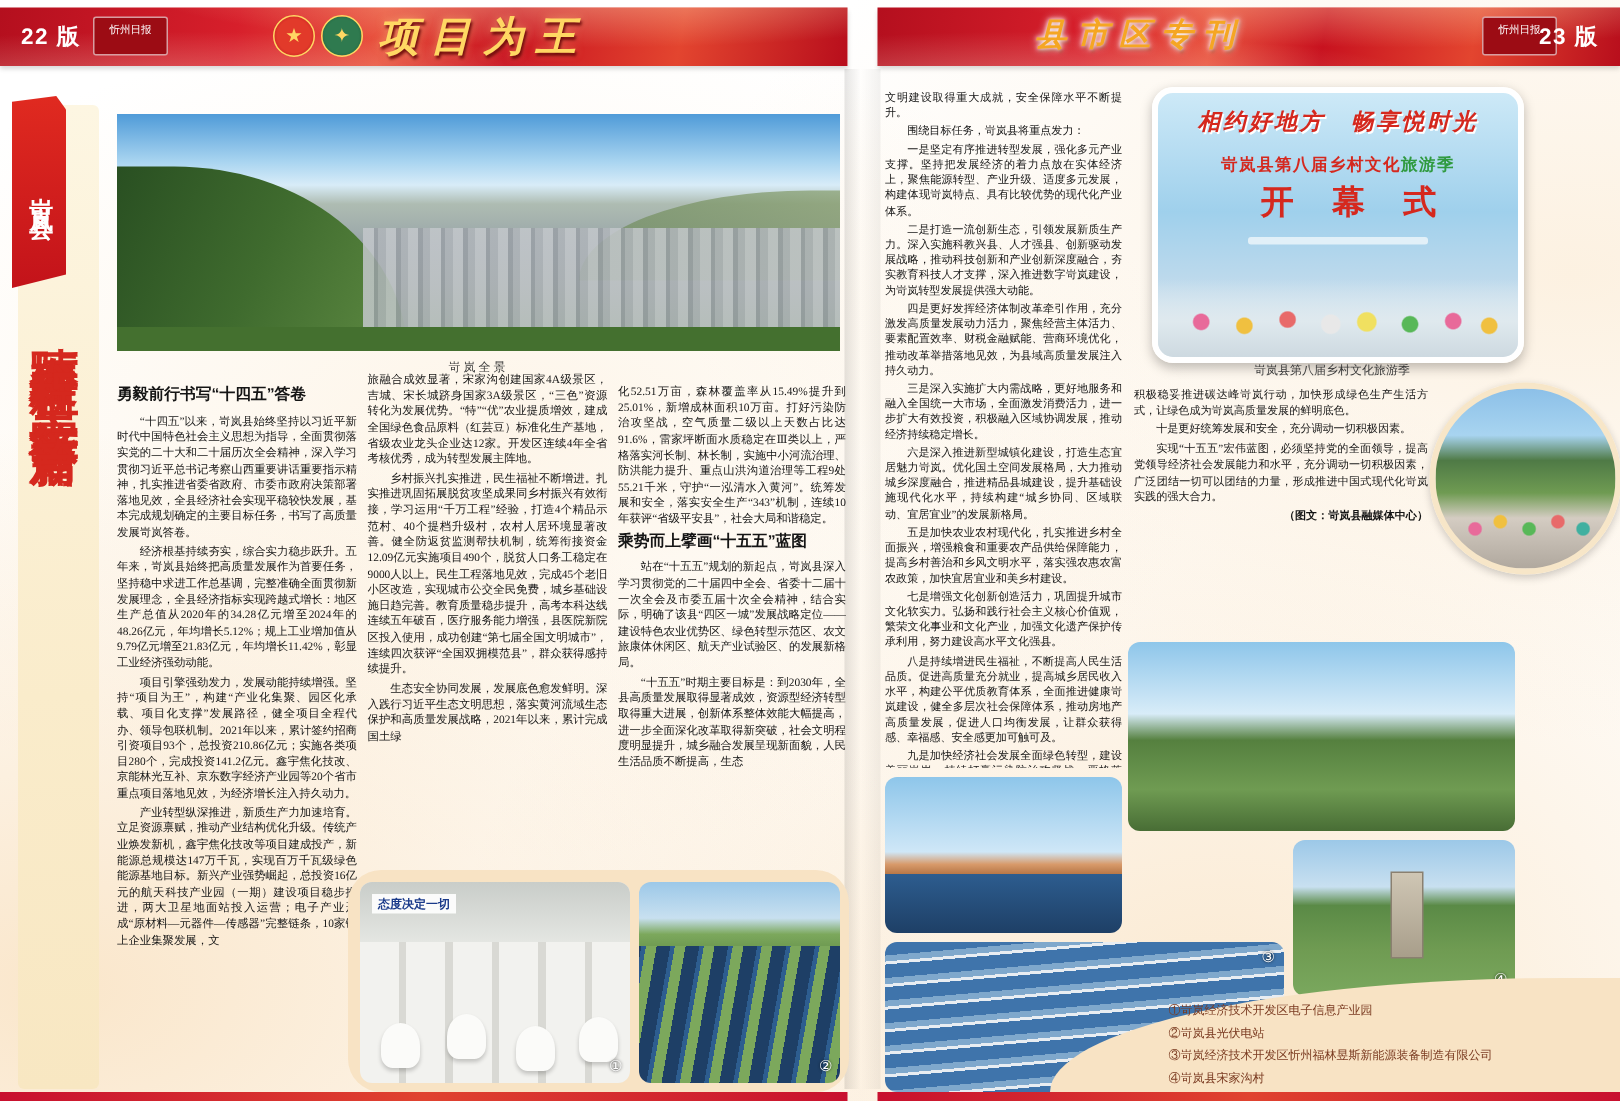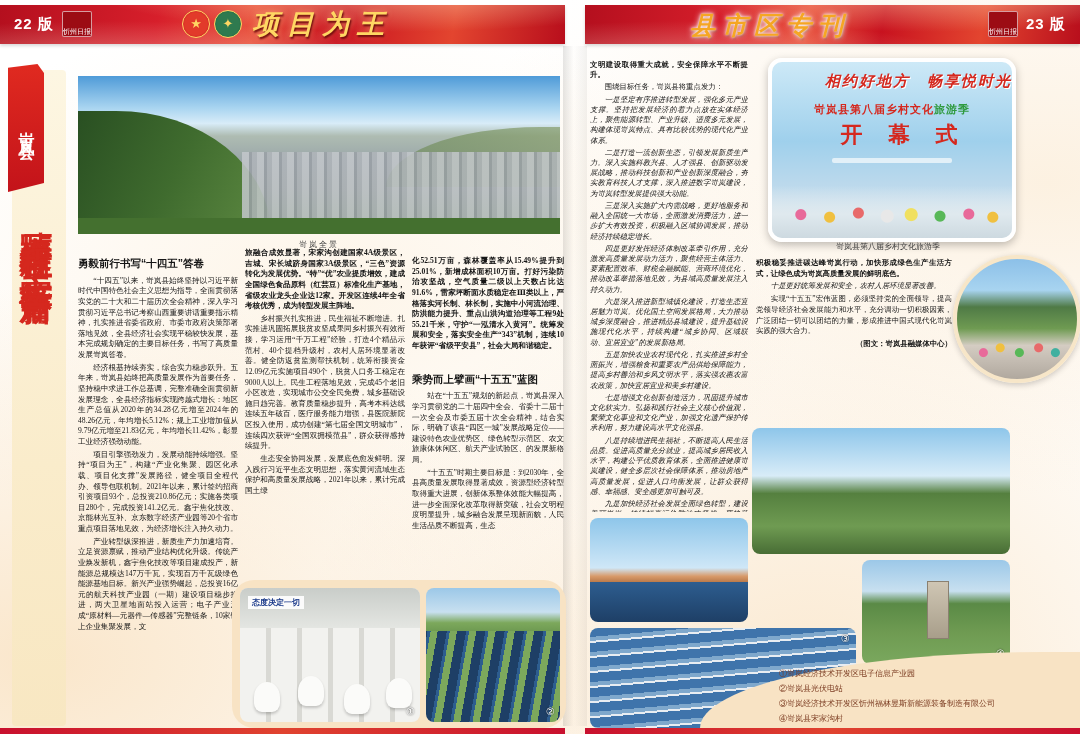--- a/index.html
+++ b/index.html
@@ -7,43 +7,43 @@
         font-family:"Liberation Serif","DejaVu Serif",serif;}
   .abs{position:absolute;}
   
   .band{position:absolute;top:5px;height:39px;background:
         linear-gradient(100deg,#b40f1e 0%,#d71f2b 28%,#e8503c 45%,#c8121f 60%,#e3452f 80%,#b80e1c 100%);
         box-shadow:0 2px 3px rgba(0,0,0,.15);}
   .band:before{content:"";position:absolute;inset:0;background:
         radial-gradient(ellipse at 70% -40%,rgba(255,220,180,.55),transparent 55%),
         radial-gradient(ellipse at 20% 140%,rgba(255,240,220,.35),transparent 50%);}
   .pageno{color:#fff;font-family:"Liberation Sans",sans-serif;font-weight:bold;font-size:15px;letter-spacing:1px;}
-  .mast{width:30px;height:26px;background:#9c0c14;border:1px solid rgba(255,255,255,.6);
-        color:#fff;font-size:7px;line-height:8px;text-align:center;padding-top:16px;box-sizing:border-box;
+  .mast{width:50px;height:26px;background:#9c0c14;border:1px solid rgba(255,255,255,.6);
+        color:#fff;font-size:7px;line-height:8px;text-align:center;padding-top:4px;box-sizing:border-box;
         font-family:"DejaVu Sans",sans-serif;border-radius:2px;}
   .callig1{color:#ffd763;font-weight:bold;font-style:italic;font-size:27px;letter-spacing:8px;
         text-shadow:1px 2px 2px #6e0a0a,0 0 6px rgba(255,230,150,.5);}
-  .callig2{color:#f5a623;font-weight:bold;font-style:italic;font-size:25px;letter-spacing:7px;
+  .callig2{color:#f5a623;font-weight:bold;font-style:italic;font-size:21px;letter-spacing:7px;
         text-shadow:0 0 3px #fff,0 0 6px #fff,1px 2px 2px rgba(120,40,0,.5);}
   .emblem{width:26px;height:26px;border-radius:50%;display:flex;align-items:center;justify-content:center;
         font-size:13px;color:#ffd763;}
   
   .ribbon{background:linear-gradient(180deg,#e02a20,#c3131a);color:#fff;
         clip-path:polygon(0 3%,82% 0,100% 7%,100% 93%,0 100%);
         display:flex;align-items:center;justify-content:center;
         writing-mode:vertical-rl;font-weight:bold;font-size:16px;letter-spacing:6px;
         font-family:"Liberation Sans",sans-serif;}
   .creamstrip{background:linear-gradient(180deg,#fdf6e2,#faeccb 60%,#f8e7c2);border-radius:4px;}
   .vhead{writing-mode:vertical-rl;color:#d5281e;font-weight:bold;font-size:33px;line-height:1.0;
         letter-spacing:3px;font-family:"DejaVu Serif","Liberation Serif",serif;}
   
   .col{position:absolute;overflow:hidden;text-align:justify;color:#151515;font-size:7.6px;line-height:1.40;}
   .bp{margin:0 0 2px;text-indent:2em;}
-  .bp.noind{text-indent:0;font-weight:bold;}
-  .kai{font-style:italic;}
+  .bp.noind{text-indent:0;}
+  .kai{}
   .h1col{font-weight:bold;font-size:10.5px;margin:0 0 5px;text-indent:0;
         font-family:"Liberation Sans",sans-serif;}
   .cap{font-size:8px;color:#3a3a3a;}
   .caplist p{margin:0 13px 4px;color:#7a3a20;font-size:8px;text-indent:0;}
   
   .photo{position:absolute;overflow:hidden;}
   .rnd{border-radius:8px;}
   .badge{position:absolute;color:#fff;font-size:10px;line-height:10px;text-shadow:0 0 2px #000;
         font-family:"DejaVu Sans",sans-serif;}
   .ph-aerial{background:linear-gradient(180deg,#4f9bd8 0%,#a8d4f0 20%,#d8ecf8 30%,#aebcb2 38%,#98a4a8 55%,#8a978e 72%,#55803f 100%);}
@@ -150,21 +150,21 @@
   </div>
 
   <div class="col" style="left:245px;top:248px;width:160px;height:326px;">
     <p class="bp noind">旅融合成效显著，宋家沟创建国家4A级景区，吉城、宋长城跻身国家3A级景区，“三色”资源转化为发展优势。“特”“优”农业提质增效，建成全国绿色食品原料（红芸豆）标准化生产基地，省级农业龙头企业达12家。开发区连续4年全省考核优秀，成为转型发展主阵地。</p>
     <p class="bp">乡村振兴扎实推进，民生福祉不断增进。扎实推进巩固拓展脱贫攻坚成果同乡村振兴有效衔接，学习运用“千万工程”经验，打造4个精品示范村、40个提档升级村，农村人居环境显著改善。健全防返贫监测帮扶机制，统筹衔接资金12.09亿元实施项目490个，脱贫人口务工稳定在9000人以上。民生工程落地见效，完成45个老旧小区改造，实现城市公交全民免费，城乡基础设施日趋完善。教育质量稳步提升，高考本科达线连续五年破百，医疗服务能力增强，县医院新院区投入使用，成功创建“第七届全国文明城市”，连续四次获评“全国双拥模范县”，群众获得感持续提升。</p>
     <p class="bp">生态安全协同发展，发展底色愈发鲜明。深入践行习近平生态文明思想，落实黄河流域生态保护和高质量发展战略，2021年以来，累计完成国土绿</p>
   </div>
 
   <div class="col" style="left:412px;top:256px;width:152px;height:326px;">
     <p class="bp noind">化52.51万亩，森林覆盖率从15.49%提升到25.01%，新增成林面积10万亩。打好污染防治攻坚战，空气质量二级以上天数占比达91.6%，雷家坪断面水质稳定在Ⅲ类以上，严格落实河长制、林长制，实施中小河流治理、防洪能力提升、重点山洪沟道治理等工程9处55.21千米，守护“一泓清水入黄河”。统筹发展和安全，落实安全生产“343”机制，连续10年获评“省级平安县”，社会大局和谐稳定。</p>
-    <p class="h1col" style="margin-top:20px;">乘势而上擘画“十五五”蓝图</p>
+    <p class="h1col" style="margin-top:2px;">乘势而上擘画“十五五”蓝图</p>
     <p class="bp">站在“十五五”规划的新起点，岢岚县深入学习贯彻党的二十届四中全会、省委十二届十一次全会及市委五届十次全会精神，结合实际，明确了该县“四区一城”发展战略定位——建设特色农业优势区、绿色转型示范区、农文旅康体休闲区、航天产业试验区、的发展新格局。</p>
     <p class="bp">“十五五”时期主要目标是：到2030年，全县高质量发展取得显著成效，资源型经济转型取得重大进展，创新体系整体效能大幅提高，进一步全面深化改革取得新突破，社会文明程度明显提升，城乡融合发展呈现新面貌，人民生活品质不断提高，生态</p>
   </div>
 
   <div class="abs swoosh" style="left:232px;top:580px;width:334px;height:148px;border-radius:22px;"></div>
   <div class="photo ph-workshop rnd" style="left:240px;top:588px;width:180px;height:134px;">
     <div class="wtop"></div>
     <span class="wsign">态度决定一切</span>
     <div class="coat" style="left:14px;bottom:10px;"></div>
     <div class="coat" style="left:58px;bottom:16px;"></div>
@@ -174,47 +174,47 @@
   </div>
   <div class="photo ph-solarfield rnd" style="left:426px;top:588px;width:134px;height:134px;">
     <span class="badge" style="right:5px;bottom:5px;">②</span>
   </div>
 
   <div class="col" style="left:590px;top:60px;width:158px;height:452px;font-size:7.4px;line-height:1.38;">
     <p class="bp noind">文明建设取得重大成就，安全保障水平不断提升。</p>
     <p class="bp">围绕目标任务，岢岚县将重点发力：</p>
     <p class="bp kai">一是坚定有序推进转型发展，强化多元产业支撑。坚持把发展经济的着力点放在实体经济上，聚焦能源转型、产业升级、适度多元发展，构建体现岢岚特点、具有比较优势的现代化产业体系。</p>
     <p class="bp kai">二是打造一流创新生态，引领发展新质生产力。深入实施科教兴县、人才强县、创新驱动发展战略，推动科技创新和产业创新深度融合，夯实教育科技人才支撑，深入推进数字岢岚建设，为岢岚转型发展提供强大动能。</p>
+    <p class="bp kai">四是更好发挥经济体制改革牵引作用，充分激发高质量发展动力活力，聚焦经营主体活力、要素配置效率、财税金融赋能、营商环境优化，推动改革举措落地见效，为县域高质量发展注入持久动力。</p>
     <p class="bp kai">三是深入实施扩大内需战略，更好地服务和融入全国统一大市场，全面激发消费活力，进一步扩大有效投资，积极融入区域协调发展，推动经济持续稳定增长。</p>
-    <p class="bp kai">四是更好发挥经济体制改革牵引作用，充分激发高质量发展动力活力，聚焦经营主体活力、要素配置效率、财税金融赋能、营商环境优化，推动改革举措落地见效，为县域高质量发展注入持久动力。</p>
     <p class="bp kai">六是深入推进新型城镇化建设，打造生态宜居魅力岢岚。优化国土空间发展格局，大力推动城乡深度融合，推进精品县城建设，提升基础设施现代化水平，持续构建“城乡协同、区域联动、宜居宜业”的发展新格局。</p>
     <p class="bp kai">五是加快农业农村现代化，扎实推进乡村全面振兴，增强粮食和重要农产品供给保障能力，提高乡村善治和乡风文明水平，落实强农惠农富农政策，加快宜居宜业和美乡村建设。</p>
     <p class="bp kai">七是增强文化创新创造活力，巩固提升城市文化软实力。弘扬和践行社会主义核心价值观，繁荣文化事业和文化产业，加强文化遗产保护传承利用，努力建设高水平文化强县。</p>
     <p class="bp kai">八是持续增进民生福祉，不断提高人民生活品质。促进高质量充分就业，提高城乡居民收入水平，构建公平优质教育体系，全面推进健康岢岚建设，健全多层次社会保障体系，推动房地产高质量发展，促进人口均衡发展，让群众获得感、幸福感、安全感更加可触可及。</p>
     <p class="bp kai">九是加快经济社会发展全面绿色转型，建设美丽岢岚，持续打赢污染防治攻坚战，严格落实“四水四定”，</p>
   </div>
 
   <div class="photo stage" style="left:768px;top:58px;width:240px;height:176px;">
-    <div class="abs" style="left:0;top:10px;width:100%;text-align:right;">
+    <div class="abs" style="left:0;top:10px;width:100%;text-align:center;">
       <span class="slog">相约好地方　畅享悦时光</span>
     </div>
     <div class="abs fest" style="left:0;top:40px;width:100%;text-align:center;">
       <span class="red">岢岚县第八届乡村文化</span><span class="grn">旅游季</span>
     </div>
     <div class="abs" style="left:0;top:58px;width:100%;text-align:center;">
       <span class="kai-mu">开 幕 式</span>
     </div>
     <div class="abs org" style="left:60px;top:96px;"></div>
     <div class="dancers"></div>
   </div>
   <div class="abs cap" style="left:768px;top:241px;width:240px;text-align:center;">岢岚县第八届乡村文化旅游季</div>
 
   <div class="col" style="left:756px;top:258px;width:196px;height:158px;font-size:7.4px;line-height:1.45;">
     <p class="bp noind">积极稳妥推进碳达峰岢岚行动，加快形成绿色生产生活方式，让绿色成为岢岚高质量发展的鲜明底色。</p>
-    <p class="bp kai">十是更好统筹发展和安全，农村人居环境显著改善。</p>
+    <p class="bp kai">十是更好统筹发展和安全，充分调动一切积极因素。</p>
     <p class="bp">实现“十五五”宏伟蓝图，必须坚持党的全面领导，提高党领导经济社会发展能力和水平，充分调动一切积极因素，广泛团结一切可以团结的力量，形成推进中国式现代化岢岚实践的强大合力。</p>
     <p class="bp noind" style="text-align:right;font-weight:bold;">（图文：岢岚县融媒体中心）</p>
   </div>
 
   <div class="photo ph-circle" style="left:953px;top:255px;width:120px;height:120px;"></div>
 
   <div class="photo ph-widevillage rnd" style="left:752px;top:428px;width:258px;height:126px;"></div>
 
   <div class="photo ph-solarplant rnd" style="left:590px;top:518px;width:158px;height:104px;"></div>
   <div class="photo ph-roof rnd" style="left:590px;top:628px;width:266px;height:100px;">

